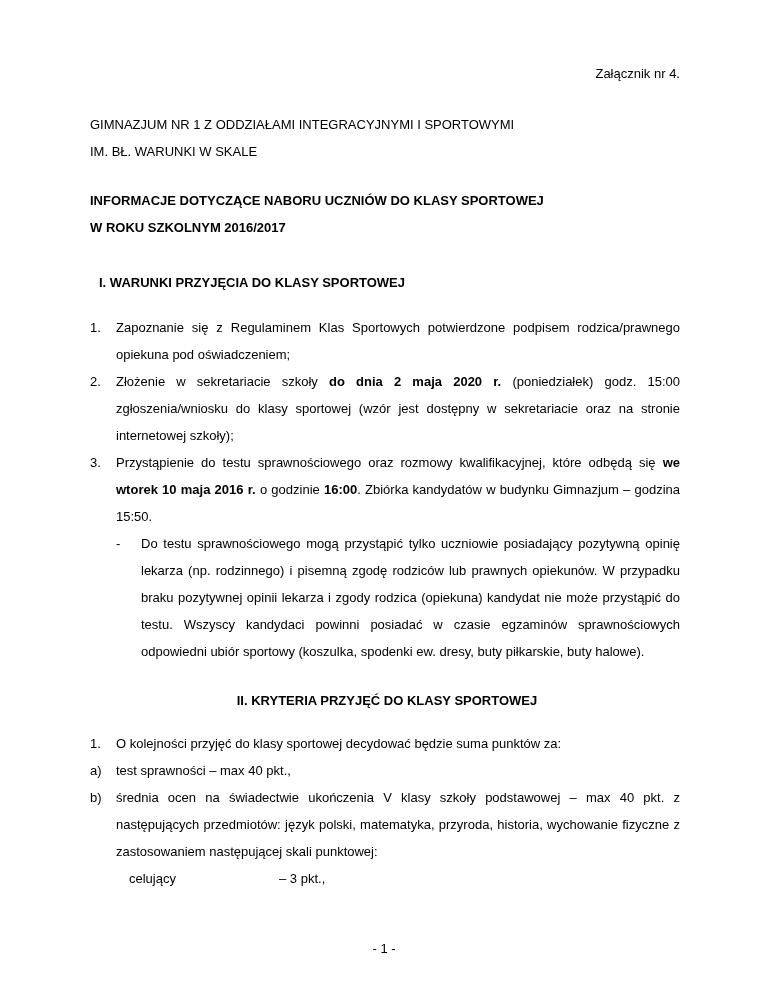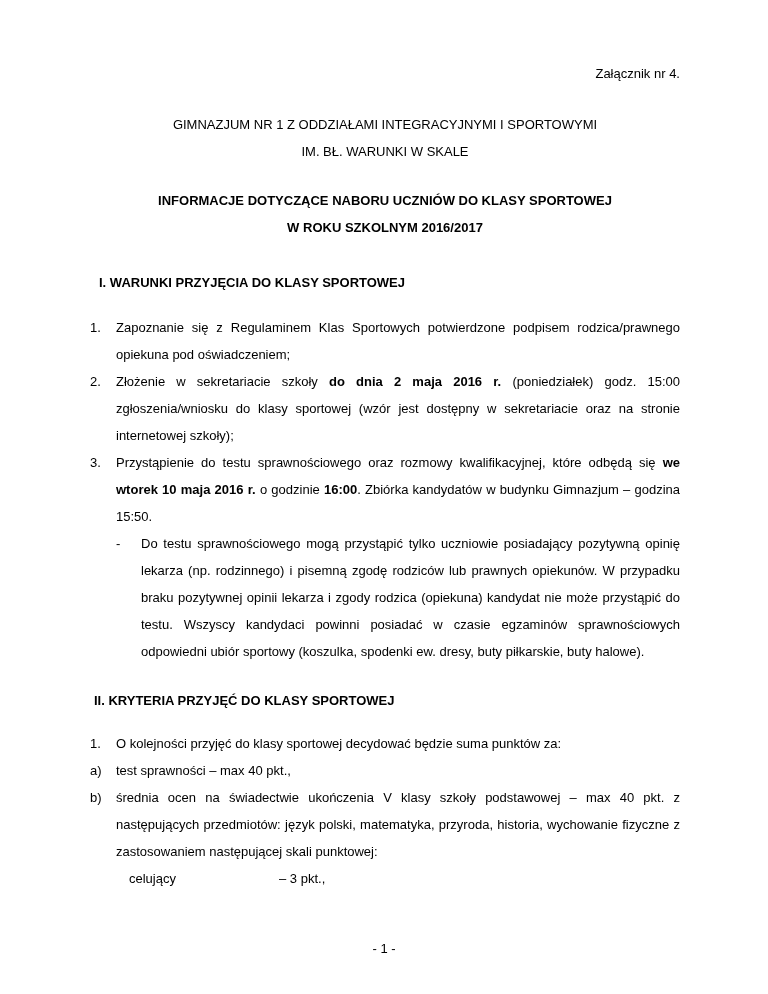--- a/index.html
+++ b/index.html
@@ -10,25 +10,25 @@
     position: relative;
     background: #ffffff;
     color: #000000;
     font-family: "Liberation Sans", "DejaVu Sans", sans-serif;
     font-size: 13px;
     line-height: 27px;
     padding: 60px 88px 0 90px;
     overflow: hidden;
   }
   .attachment { text-align: right; margin-bottom: 24px; }
-  .center { text-align: center; }
+  .center { text-align: left; }
   .school { margin-bottom: 22px; }
   .title { font-weight: 700; margin-bottom: 28px; }
   .heading { font-weight: 700; margin: 16px 0 18px 9px; }
-  .heading2 { font-weight: 700; margin: 22px 0 16px 4px; }
+  .heading2 { font-weight: 700; margin: 22px 0 16px 4px; text-align: center; }
   .li { display: flex; }
   .li .num { flex: 0 0 26px; }
   .li .body { flex: 1; text-align: justify; }
   .sub { margin-left: 26px; }
   .sub .dash { flex: 0 0 25px; }
   .scale-row { display: flex; margin-left: 39px; }
   .scale-row .label { width: 150px; }
   .footer {
     position: absolute;
     left: 0; right: 0;
@@ -55,21 +55,21 @@
 
   <div class="heading">I. WARUNKI PRZYJĘCIA DO KLASY SPORTOWEJ</div>
 
   <div class="li">
     <span class="num">1.</span>
     <div class="body">Zapoznanie się z Regulaminem Klas Sportowych potwierdzone podpisem rodzica/prawnego opiekuna pod oświadczeniem;</div>
   </div>
 
   <div class="li">
     <span class="num">2.</span>
-    <div class="body"><span>Złożenie w sekretariacie szkoły </span><b>do dnia 2 maja 2016 r.</b><span> (poniedziałek) godz. 15:00 zgłoszenia/wniosku do klasy sportowej (wzór jest dostępny w sekretariacie oraz na stronie internetowej szkoły);</span></div>
+    <div class="body"><span>Złożenie w sekretariacie szkoły </span><b>do dnia 2 maja 2020 r.</b><span> (poniedziałek) godz. 15:00 zgłoszenia/wniosku do klasy sportowej (wzór jest dostępny w sekretariacie oraz na stronie internetowej szkoły);</span></div>
   </div>
 
   <div class="li">
     <span class="num">3.</span>
     <div class="body"><span>Przystąpienie do testu sprawnościowego oraz rozmowy kwalifikacyjnej, które odbędą się </span><b>we wtorek 10 maja 2016 r.</b><span> o godzinie </span><b>16:00</b><span>. Zbiórka kandydatów w budynku Gimnazjum – godzina 15:50.</span></div>
   </div>
 
   <div class="li sub">
     <span class="dash">-</span>
     <div class="body">Do testu sprawnościowego mogą przystąpić tylko uczniowie posiadający pozytywną opinię lekarza (np. rodzinnego) i pisemną zgodę rodziców lub prawnych opiekunów. W przypadku braku pozytywnej opinii lekarza i zgody rodzica (opiekuna) kandydat nie może przystąpić do testu. Wszyscy kandydaci powinni posiadać w czasie egzaminów sprawnościowych odpowiedni ubiór sportowy (koszulka, spodenki ew. dresy, buty piłkarskie, buty halowe).</div>

